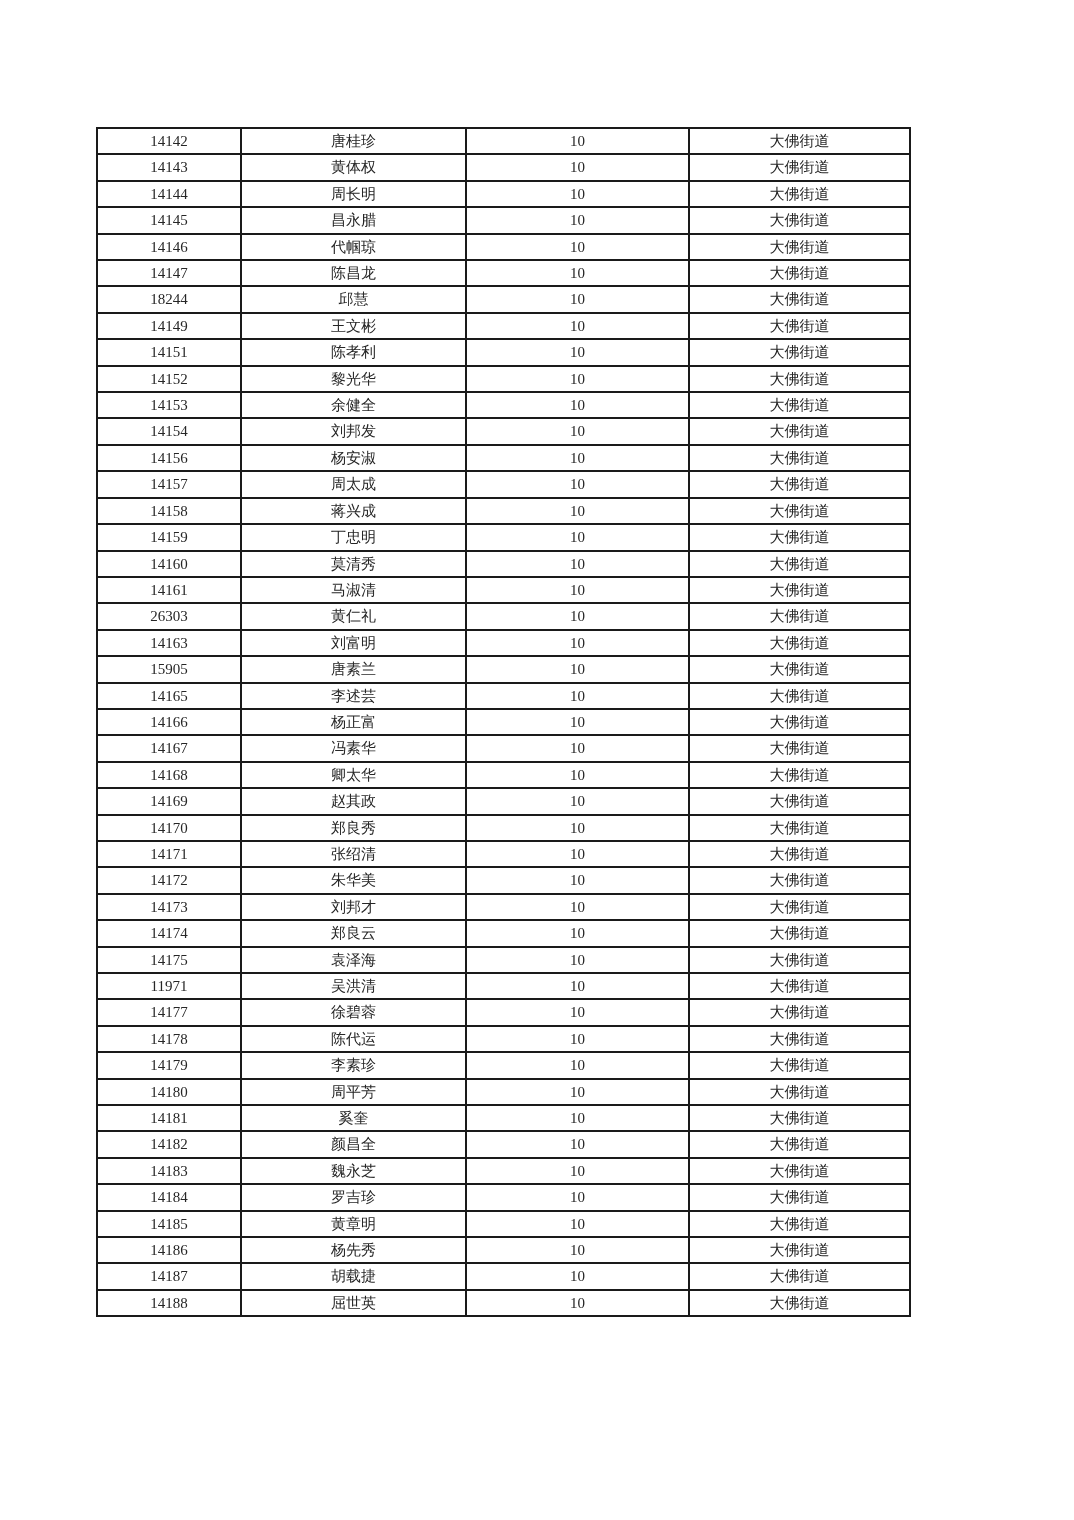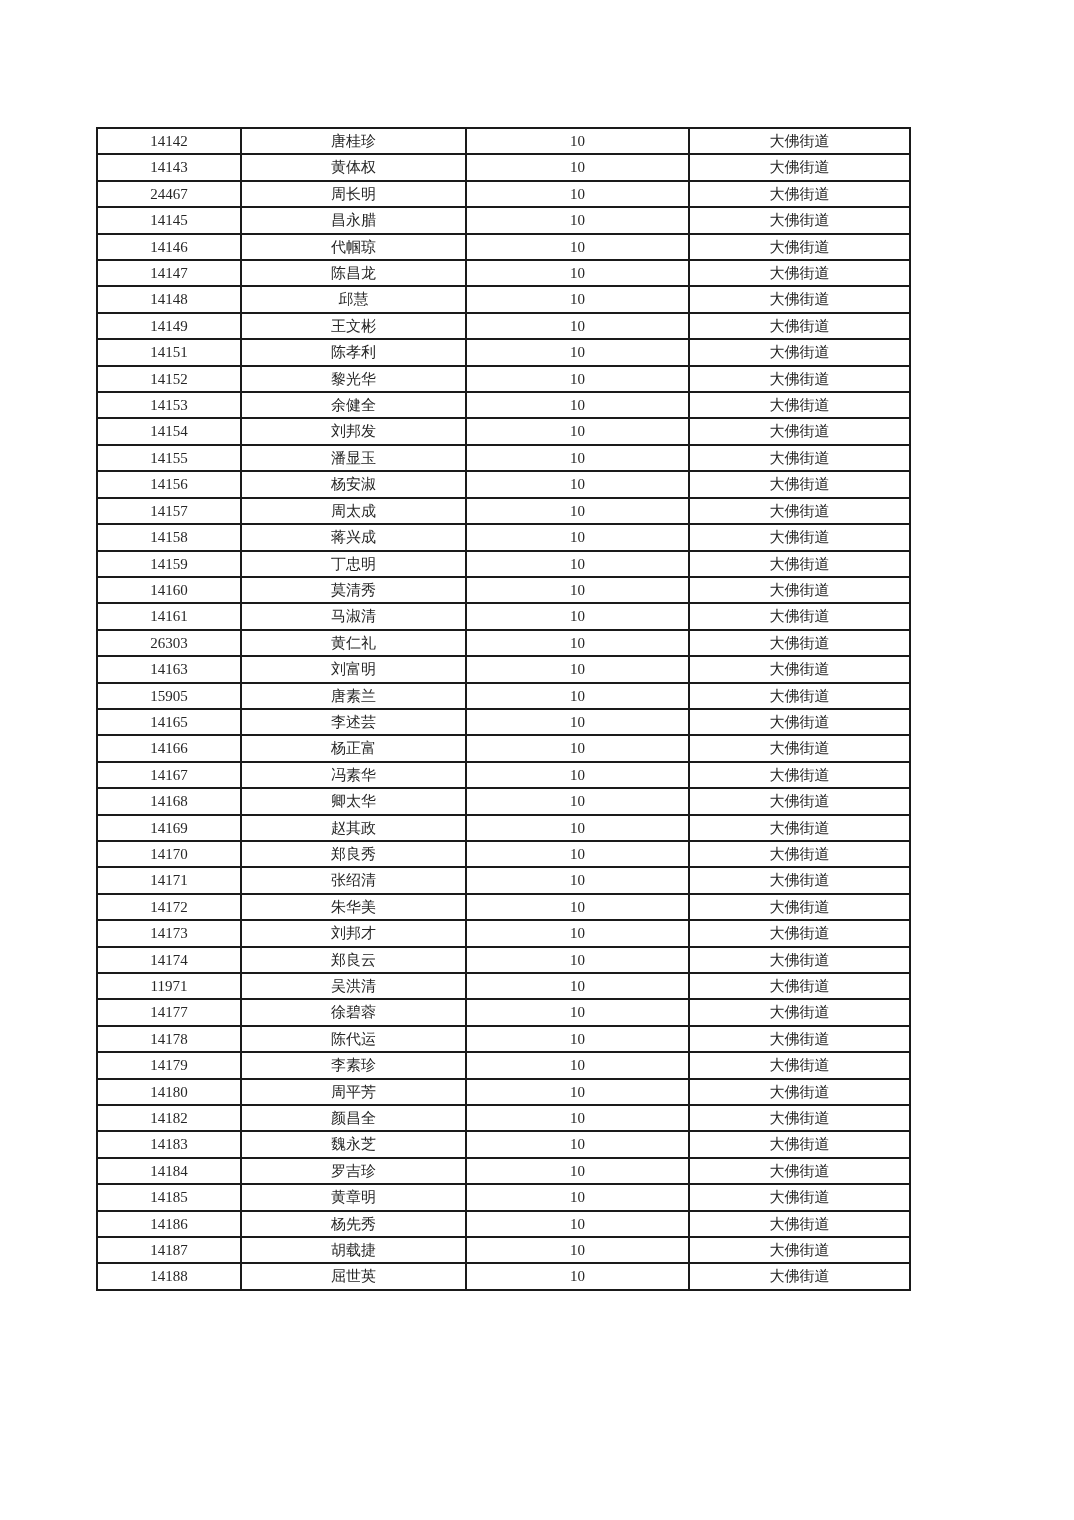--- a/index.html
+++ b/index.html
@@ -66,21 +66,21 @@
           <td>10</td>
           <td>大佛街道</td>
         </tr>
         <tr>
           <td>14143</td>
           <td>黄体权</td>
           <td>10</td>
           <td>大佛街道</td>
         </tr>
         <tr>
-          <td>24467</td>
+          <td>14144</td>
           <td>周长明</td>
           <td>10</td>
           <td>大佛街道</td>
         </tr>
         <tr>
           <td>14145</td>
           <td>昌永腊</td>
           <td>10</td>
           <td>大佛街道</td>
         </tr>
@@ -90,21 +90,21 @@
           <td>10</td>
           <td>大佛街道</td>
         </tr>
         <tr>
           <td>14147</td>
           <td>陈昌龙</td>
           <td>10</td>
           <td>大佛街道</td>
         </tr>
         <tr>
-          <td>14148</td>
+          <td>18244</td>
           <td>邱慧</td>
           <td>10</td>
           <td>大佛街道</td>
         </tr>
         <tr>
           <td>14149</td>
           <td>王文彬</td>
           <td>10</td>
           <td>大佛街道</td>
         </tr>
@@ -126,26 +126,20 @@
           <td>10</td>
           <td>大佛街道</td>
         </tr>
         <tr>
           <td>14154</td>
           <td>刘邦发</td>
           <td>10</td>
           <td>大佛街道</td>
         </tr>
         <tr>
-          <td>14155</td>
-          <td>潘显玉</td>
-          <td>10</td>
-          <td>大佛街道</td>
-        </tr>
-        <tr>
           <td>14156</td>
           <td>杨安淑</td>
           <td>10</td>
           <td>大佛街道</td>
         </tr>
         <tr>
           <td>14157</td>
           <td>周太成</td>
           <td>10</td>
           <td>大佛街道</td>
@@ -246,20 +240,26 @@
           <td>10</td>
           <td>大佛街道</td>
         </tr>
         <tr>
           <td>14174</td>
           <td>郑良云</td>
           <td>10</td>
           <td>大佛街道</td>
         </tr>
         <tr>
+          <td>14175</td>
+          <td>袁泽海</td>
+          <td>10</td>
+          <td>大佛街道</td>
+        </tr>
+        <tr>
           <td>11971</td>
           <td>吴洪清</td>
           <td>10</td>
           <td>大佛街道</td>
         </tr>
         <tr>
           <td>14177</td>
           <td>徐碧蓉</td>
           <td>10</td>
           <td>大佛街道</td>
@@ -272,20 +272,26 @@
         </tr>
         <tr>
           <td>14179</td>
           <td>李素珍</td>
           <td>10</td>
           <td>大佛街道</td>
         </tr>
         <tr>
           <td>14180</td>
           <td>周平芳</td>
+          <td>10</td>
+          <td>大佛街道</td>
+        </tr>
+        <tr>
+          <td>14181</td>
+          <td>奚奎</td>
           <td>10</td>
           <td>大佛街道</td>
         </tr>
         <tr>
           <td>14182</td>
           <td>颜昌全</td>
           <td>10</td>
           <td>大佛街道</td>
         </tr>
         <tr>

